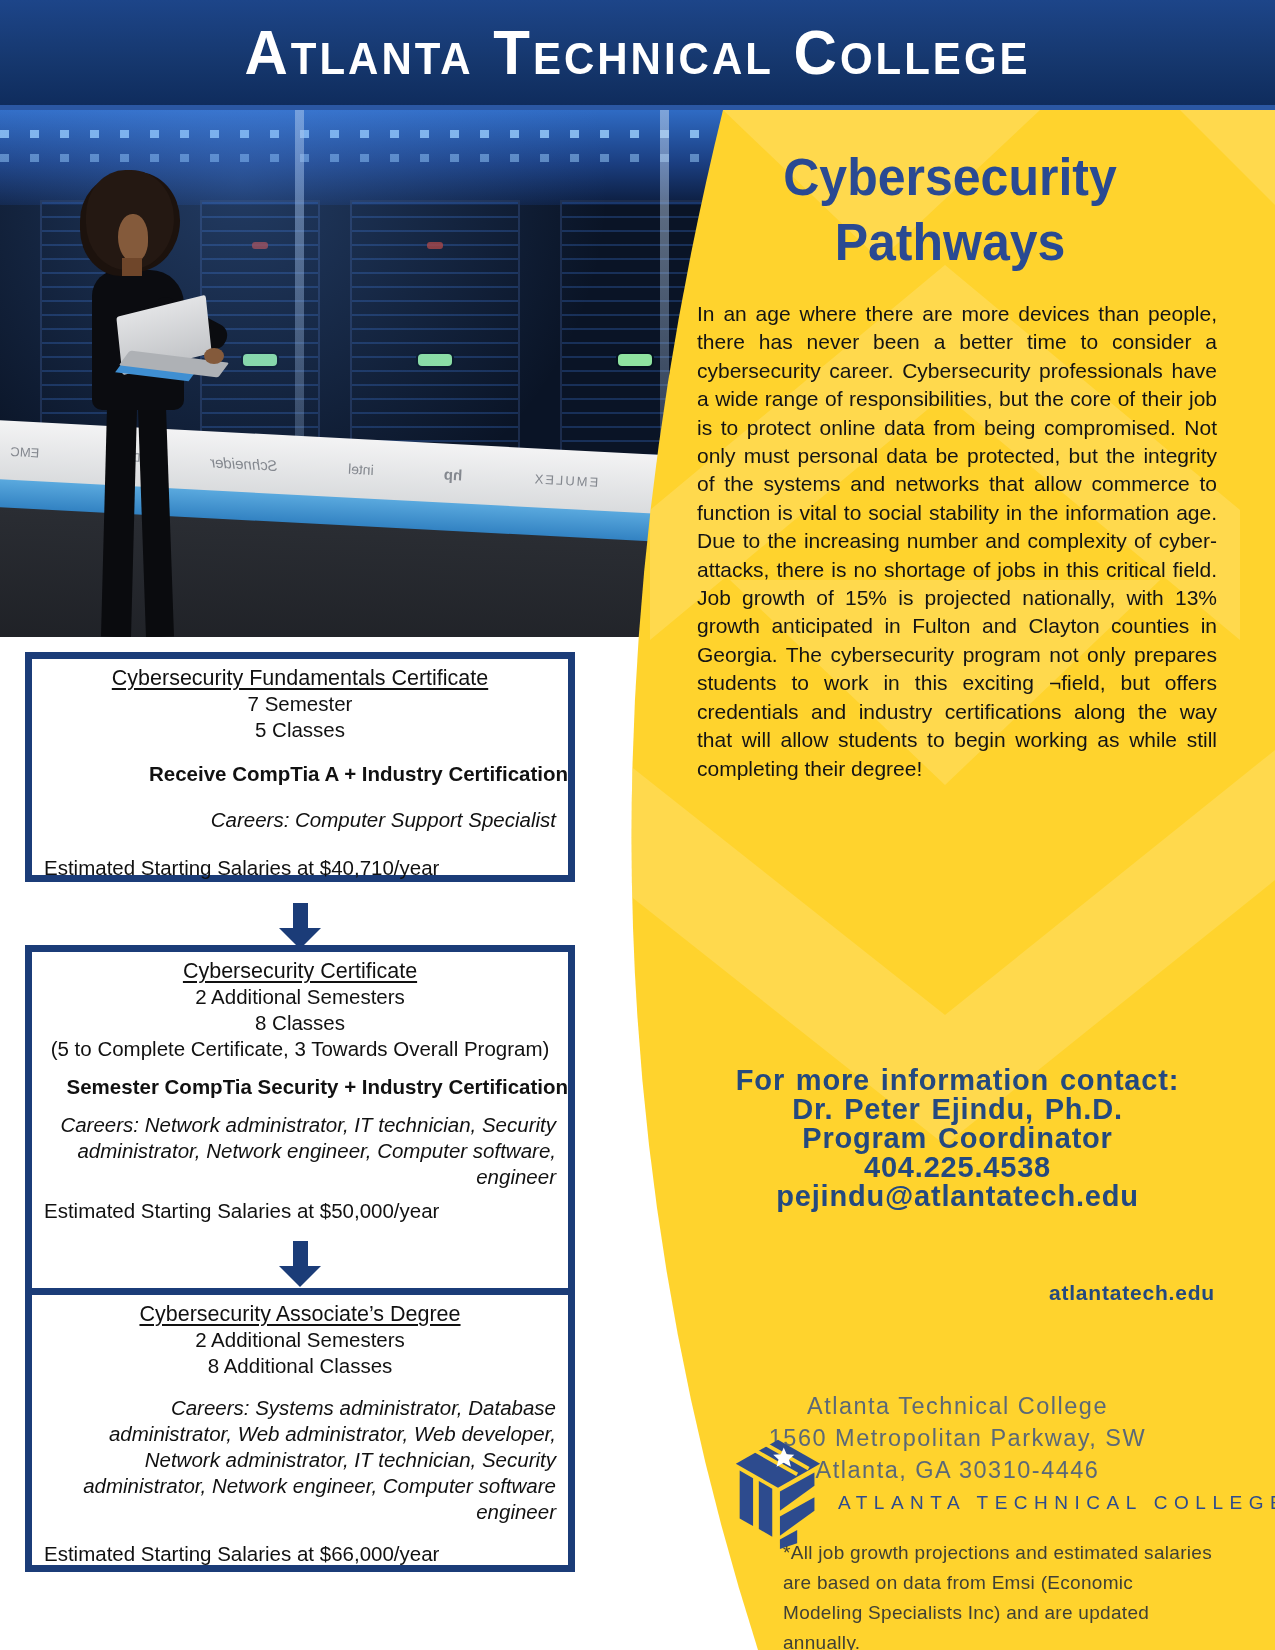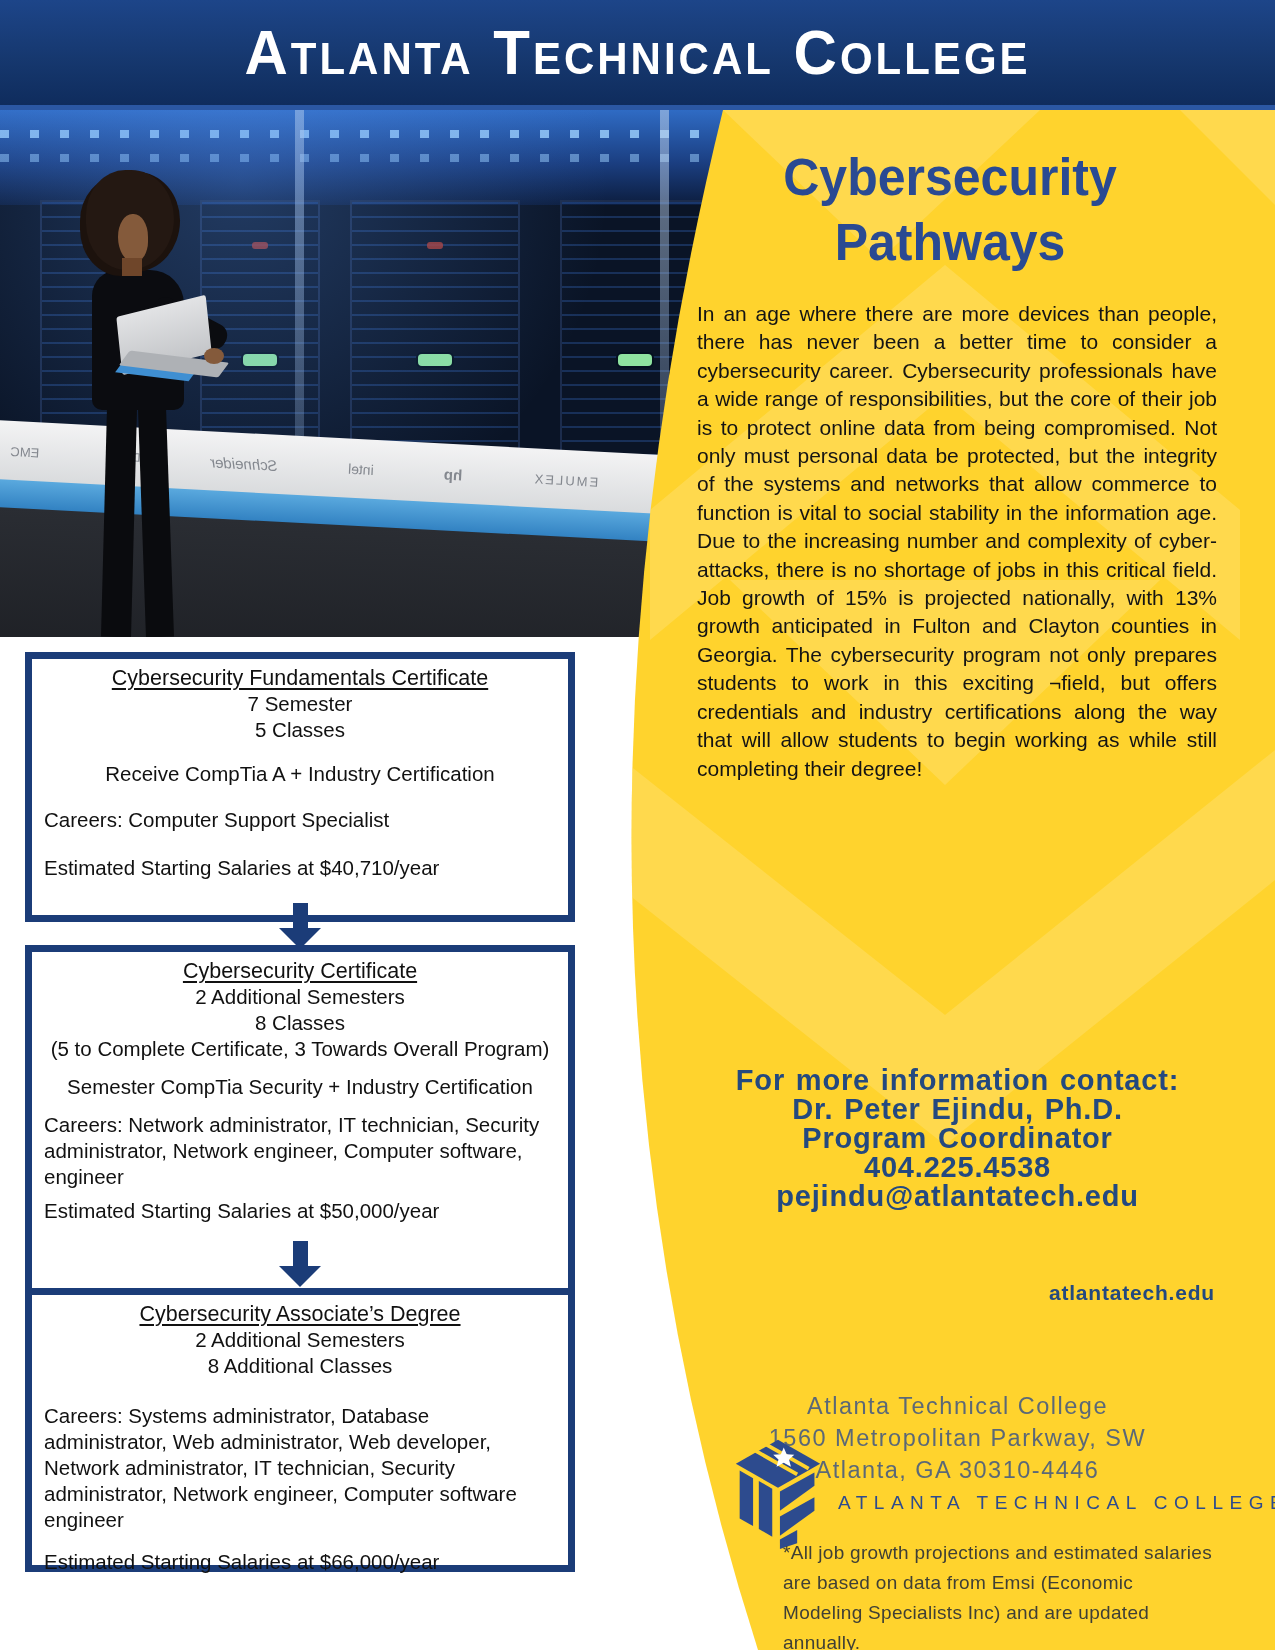--- a/index.html
+++ b/index.html
@@ -79,33 +79,33 @@
   .logo-cube{position:absolute;left:0;top:0;}
   .logo-text{position:absolute;left:108px;top:56px;color:#2d4b8e;font-size:19px;
              letter-spacing:6.5px;white-space:nowrap;}
   .footnote{position:absolute;left:783px;top:1538px;width:432px;margin:0;
             color:#3f3f36;font-size:19px;line-height:30px;letter-spacing:0.3px;}
 
   
   .box{position:absolute;left:25px;width:550px;background:#ffffff;
        border:7px solid #1b3c78;box-sizing:border-box;color:#111111;
        font-size:20.5px;line-height:26px;}
-  .box1{top:652px;height:270px;}
+  .box1{top:652px;height:230px;}
   .box2{top:945px;height:370px;}
   .box3{top:1288px;height:284px;}
   .btitle{text-align:center;font-size:21.5px;margin-top:6px;text-decoration:underline;
           text-underline-offset:3px;}
   .bline{text-align:center;}
-  .bcert{text-align:center;margin-top:18px;}
-  .bcareers{text-align:left;margin:20px 12px 0 12px;}
+  .bcert{text-align:right;margin-top:18px;font-weight:bold;}
+  .bcareers{text-align:right;margin:20px 12px 0 12px;font-style:italic;}
   .bsalary{text-align:left;margin:22px 12px 0 12px;}
   .box2 .bcert{margin-top:12px;}
   .box2 .bcareers{margin-top:12px;}
   .box2 .bsalary{margin-top:8px;}
-  .box3 .bcareers{margin-top:24px;}
+  .box3 .bcareers{margin-top:16px;}
   .box3 .bsalary{margin-top:16px;}
 
   .arrow{position:absolute;left:279px;width:42px;}
   .arrow .stem{width:15px;height:25px;background:#1b3c78;margin:0 auto;}
   .arrow .head{width:0;height:0;border-left:21px solid transparent;
                border-right:21px solid transparent;border-top:21px solid #1b3c78;}
   .arrow1{top:903px;}
   .arrow2{top:1241px;}
 </style>
 </head>

